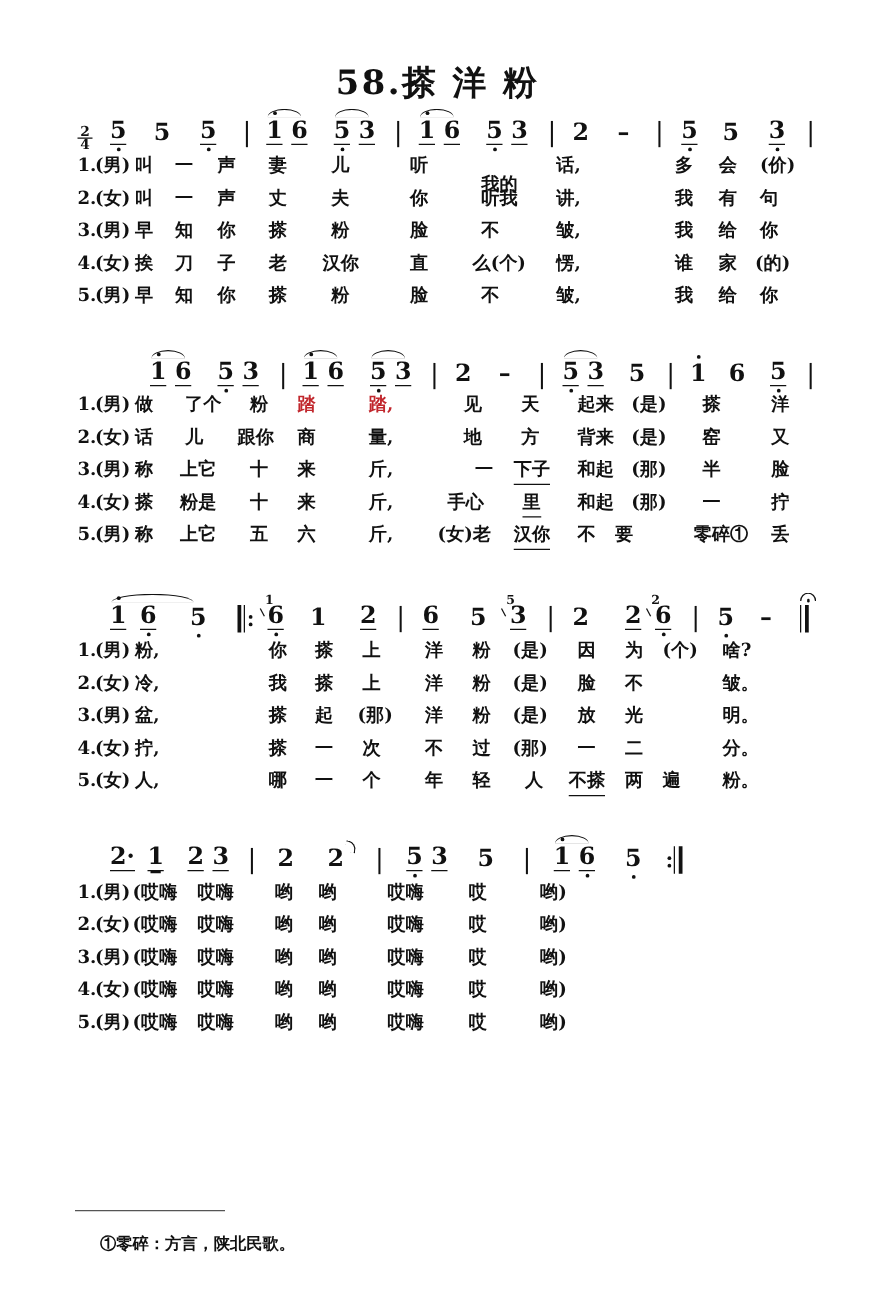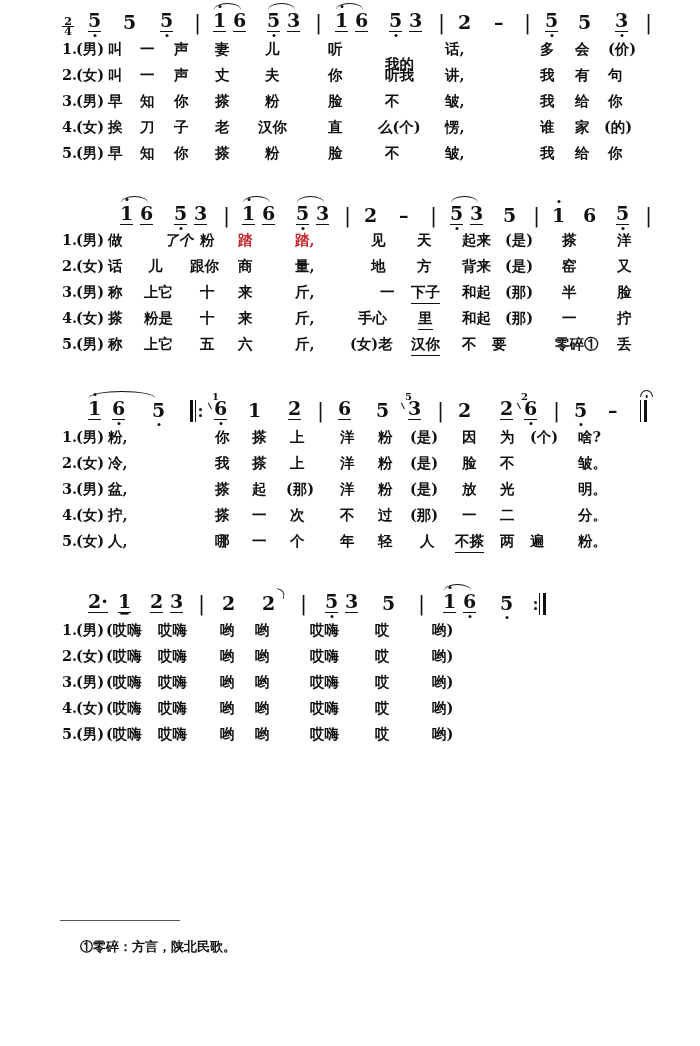--- a/index.html
+++ b/index.html
@@ -156,20 +156,21 @@
     position:absolute; left:80px; top:938px;
     font-family:"DejaVu Serif","Liberation Serif",serif;
     font-size:13px; font-weight:700;
   }
 </style>
 </head>
 <body>
 
 <div class="page">
 
+  <div class="title">58.搽 洋 粉</div>
 
 
   <div class="system">
 
     <div class="staff">
       <div class="timesig">
         <span class="num">2</span>
         <span class="den">4</span>
       </div>
 
@@ -321,21 +322,21 @@
       <div class="el bar" style="left:645px;">|</div>
     </div>
 
     <div class="staff" style="margin-top:-2px; height:0; overflow:visible;"></div>
 
     <div class="lyrics">
       <div class="lyric-row">
         <div class="ly" style="left:62px;">1.</div>
         <div class="ly" style="left:76px;">(男)</div>
         <div class="ly" style="left:108px;">做</div>
-        <div class="ly" style="left:164px;font-style:italic;">了个</div>
+        <div class="ly" style="left:148px;">了个</div>
         <div class="ly" style="left:200px;">粉</div>
         <div class="ly red" style="left:238px;">踏</div>
         <div class="ly red" style="left:295px;">踏,</div>
         <div class="ly" style="left:371px;">见</div>
         <div class="ly" style="left:417px;">天</div>
         <div class="ly" style="left:462px;">起来</div>
         <div class="ly" style="left:505px;">(是)</div>
         <div class="ly" style="left:562px;">搽</div>
         <div class="ly" style="left:617px;">洋</div>
       </div>

